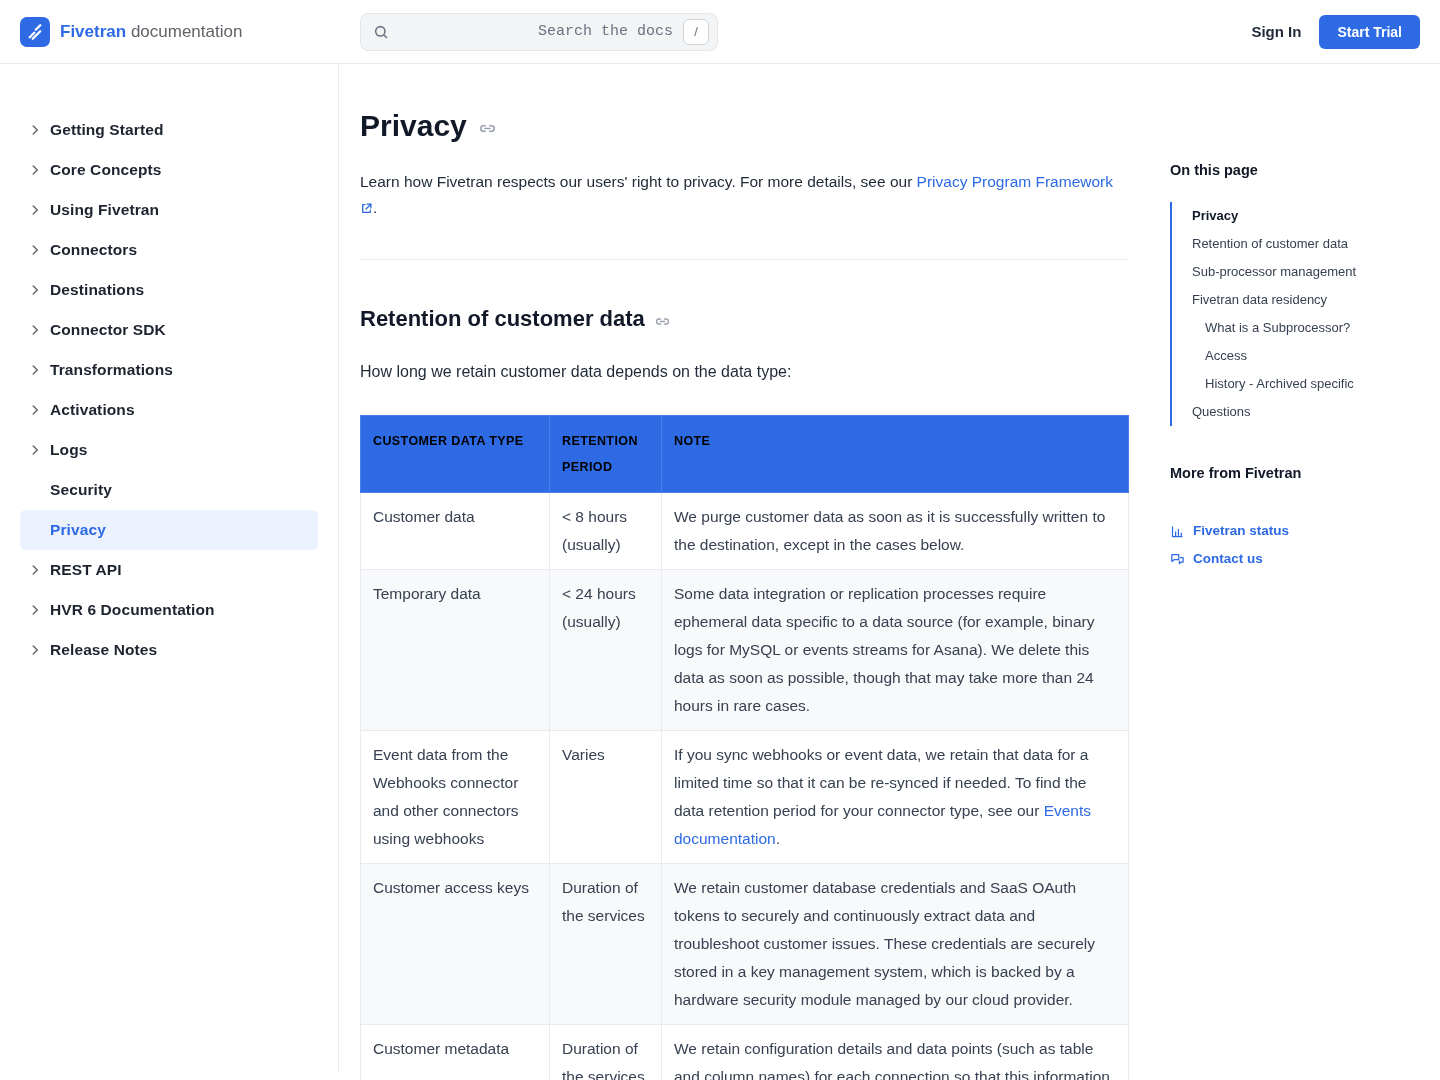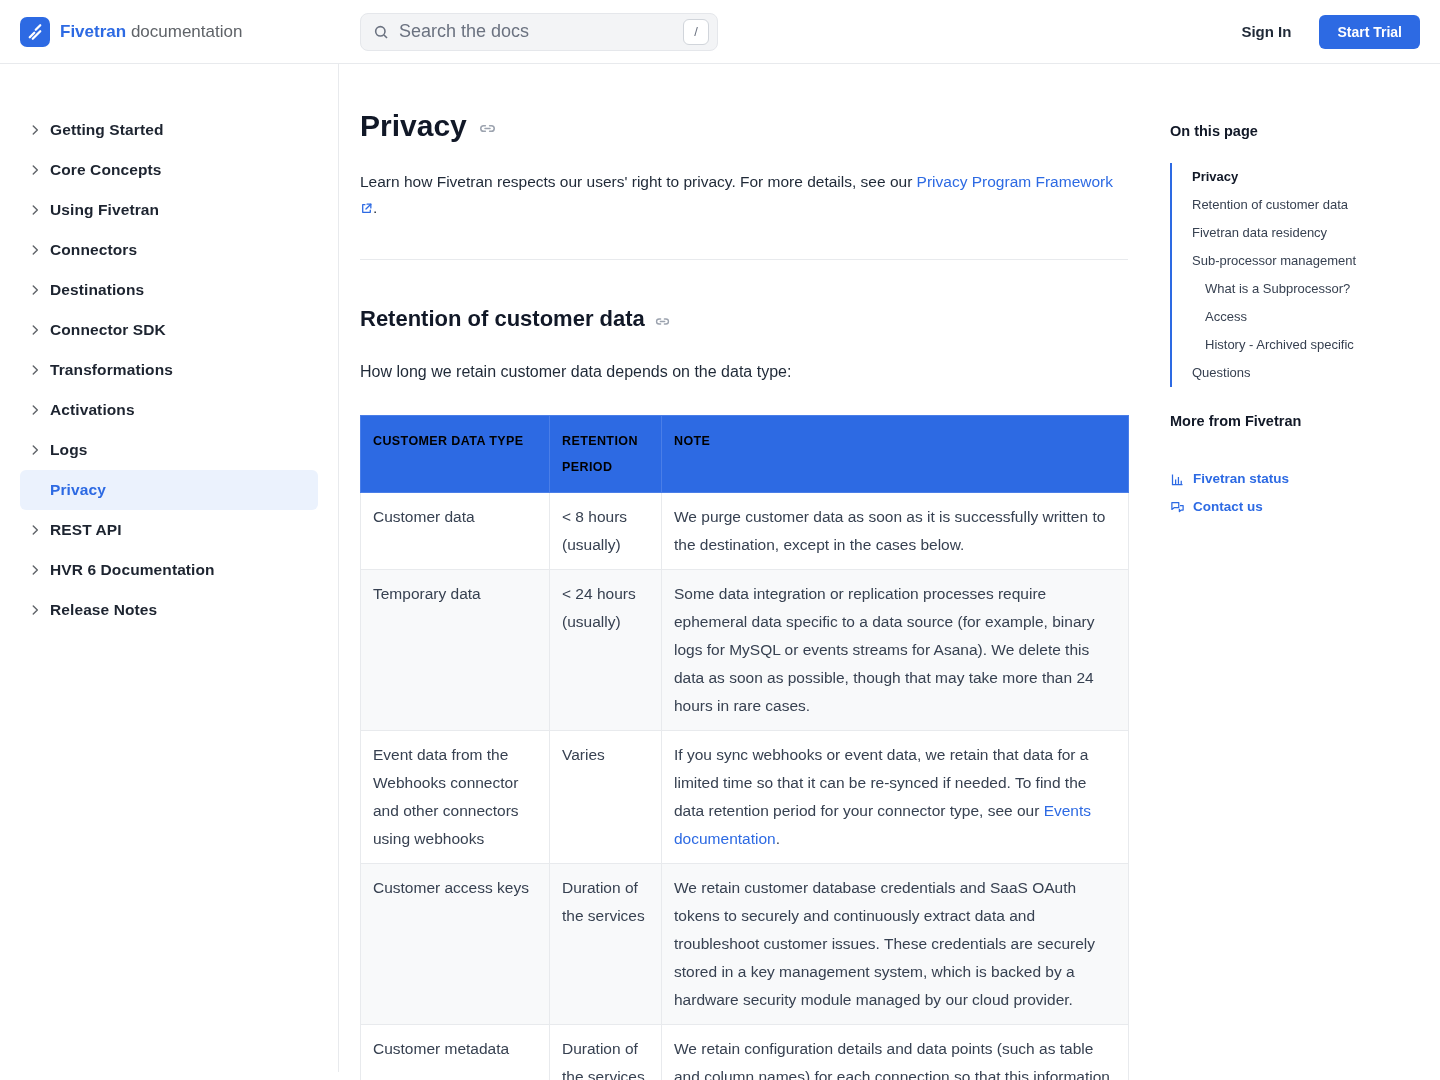--- a/index.html
+++ b/index.html
@@ -11,26 +11,26 @@
     border-bottom: 1px solid #E8EAED; background: #fff; }
   .brand { display: flex; align-items: center; gap: 10px; width: 340px; }
   .logo { width: 30px; height: 30px; border-radius: 7px; background: #2D6AE3;
     display: inline-flex; align-items: center; justify-content: center; flex: none; }
   .brand-text { font-size: 17px; color: #5F6368; }
   .brand-text b { color: #2D6AE3; font-weight: 700; }
   .search { display: flex; align-items: center; width: 358px; height: 38px;
     background: #F3F4F6; border: 1px solid #E5E7EB; border-radius: 8px; padding: 0 8px 0 12px; }
   .search svg { color: #6B7280; flex: none; }
   .search input { flex: 1; border: 0; outline: 0; background: transparent;
-    font-size: 18px; color: #374151; padding: 0 10px; font-family: Liberation Sans, sans-serif; }
+    font-size: 15px; color: #374151; padding: 0 10px; font-family: Liberation Mono, monospace; text-align: right; }
   .search input::placeholder { color: #6B7280; }
   .kbd { width: 26px; height: 26px; border: 1px solid #D1D5DB; border-radius: 6px;
     background: #fff; color: #6B7280; font-size: 13px; display: flex;
     align-items: center; justify-content: center; }
-  .header-right { margin-left: auto; display: flex; align-items: center; gap: 28px; }
+  .header-right { margin-left: auto; display: flex; align-items: center; gap: 18px; }
   .signin { font-size: 15px; font-weight: 600; color: #1F2937; cursor: pointer; }
   .cta { background: #2D6AE3; color: #fff; font-size: 14px; font-weight: 600;
     border: 0; border-radius: 6px; padding: 9px 18px; cursor: pointer; font-family: inherit; }
 
   
   .layout { display: flex; height: 1008px; }
   .sidebar { width: 339px; flex: none; border-right: 1px solid #E8EAED; padding-top: 46px; }
   .nav-item { display: flex; align-items: center; height: 40px; margin: 0 20px;
     padding-left: 8px; border-radius: 6px; cursor: pointer; color: #1D2430; }
   .nav-item .chev { width: 16px; height: 16px; margin-right: 6px; color: #5F6368;
@@ -55,21 +55,21 @@
   col.c1 { width: 189px; } col.c2 { width: 112px; } col.c3 { width: 467px; }
   th { background: #2D6AE3; color: #000000; font-size: 12.5px; font-weight: 700;
     letter-spacing: .4px; text-align: left; vertical-align: top;
     padding: 12px; line-height: 26px; border: 1px solid #4A7EE8; }
   td { border: 1px solid #E8EAED; padding: 10px 12px; font-size: 15.5px;
     line-height: 28px; color: #374151; vertical-align: top; }
   tbody tr:nth-child(even) td { background: #F8F9FA; }
 
   
   .toc { width: 250px; margin-left: 42px; padding-top: 59px; }
-  .toc-title, .more-title { font-size: 14.5px; font-weight: 700; color: #111827; }
+  .toc-title, .more-title { font-size: 14.5px; font-weight: 700; color: #111827; margin-top: 39px; }
   .toc-list { margin-top: 24px; border-left: 2px solid #2D6AE3; padding-left: 20px; }
   .toc-item { font-size: 13px; color: #374151; line-height: 28px; cursor: pointer; }
   .toc-item.active { font-weight: 700; color: #111827; }
   .toc-item.indent { padding-left: 13px; }
   .more { margin-top: 26px; }
   .more-links { margin-top: 36px; }
   .more-link { display: flex; align-items: center; gap: 8px; color: #2D6AE3;
     font-size: 13.5px; font-weight: 700; line-height: 28px; cursor: pointer; text-decoration: none; }
   .more-link svg { flex: none; }
 </style>
@@ -172,20 +172,24 @@
       <span class="lbl">Activations</span>
     </div>
     <div class="nav-item">
       <span class="chev">
           <svg width="14" height="14" viewBox="0 0 24 24" fill="none" stroke="currentColor" stroke-width="2.4" stroke-linecap="round" stroke-linejoin="round">
             <polyline points="9 5 16 12 9 19"></polyline>
           </svg>
         </span>
       <span class="lbl">Logs</span>
     </div>
+    <div class="nav-item">
+      <span class="chev"></span>
+      <span class="lbl">Security</span>
+    </div>
     <div class="nav-item active">
       <span class="chev"></span>
       <span class="lbl">Privacy</span>
     </div>
     <div class="nav-item">
       <span class="chev">
           <svg width="14" height="14" viewBox="0 0 24 24" fill="none" stroke="currentColor" stroke-width="2.4" stroke-linecap="round" stroke-linejoin="round">
             <polyline points="9 5 16 12 9 19"></polyline>
           </svg>
         </span>
@@ -285,22 +289,22 @@
 
       </tbody>
     </table>
   </main>
 
   <aside class="toc">
     <div class="toc-title">On this page</div>
     <div class="toc-list">
       <div class="toc-item active">Privacy</div>
       <div class="toc-item">Retention of customer data</div>
+      <div class="toc-item">Sub-processor management</div>
       <div class="toc-item">Fivetran data residency</div>
-      <div class="toc-item">Sub-processor management</div>
       <div class="toc-item indent">What is a Subprocessor?</div>
       <div class="toc-item indent">Access</div>
       <div class="toc-item indent">History - Archived specific</div>
       <div class="toc-item">Questions</div>
     </div>
     <div class="more">
       <div class="more-title">More from Fivetran</div>
       <div class="more-links">
         <a class="more-link">
           <svg width="15" height="15" viewBox="0 0 24 24" fill="none" stroke="currentColor" stroke-width="2">

